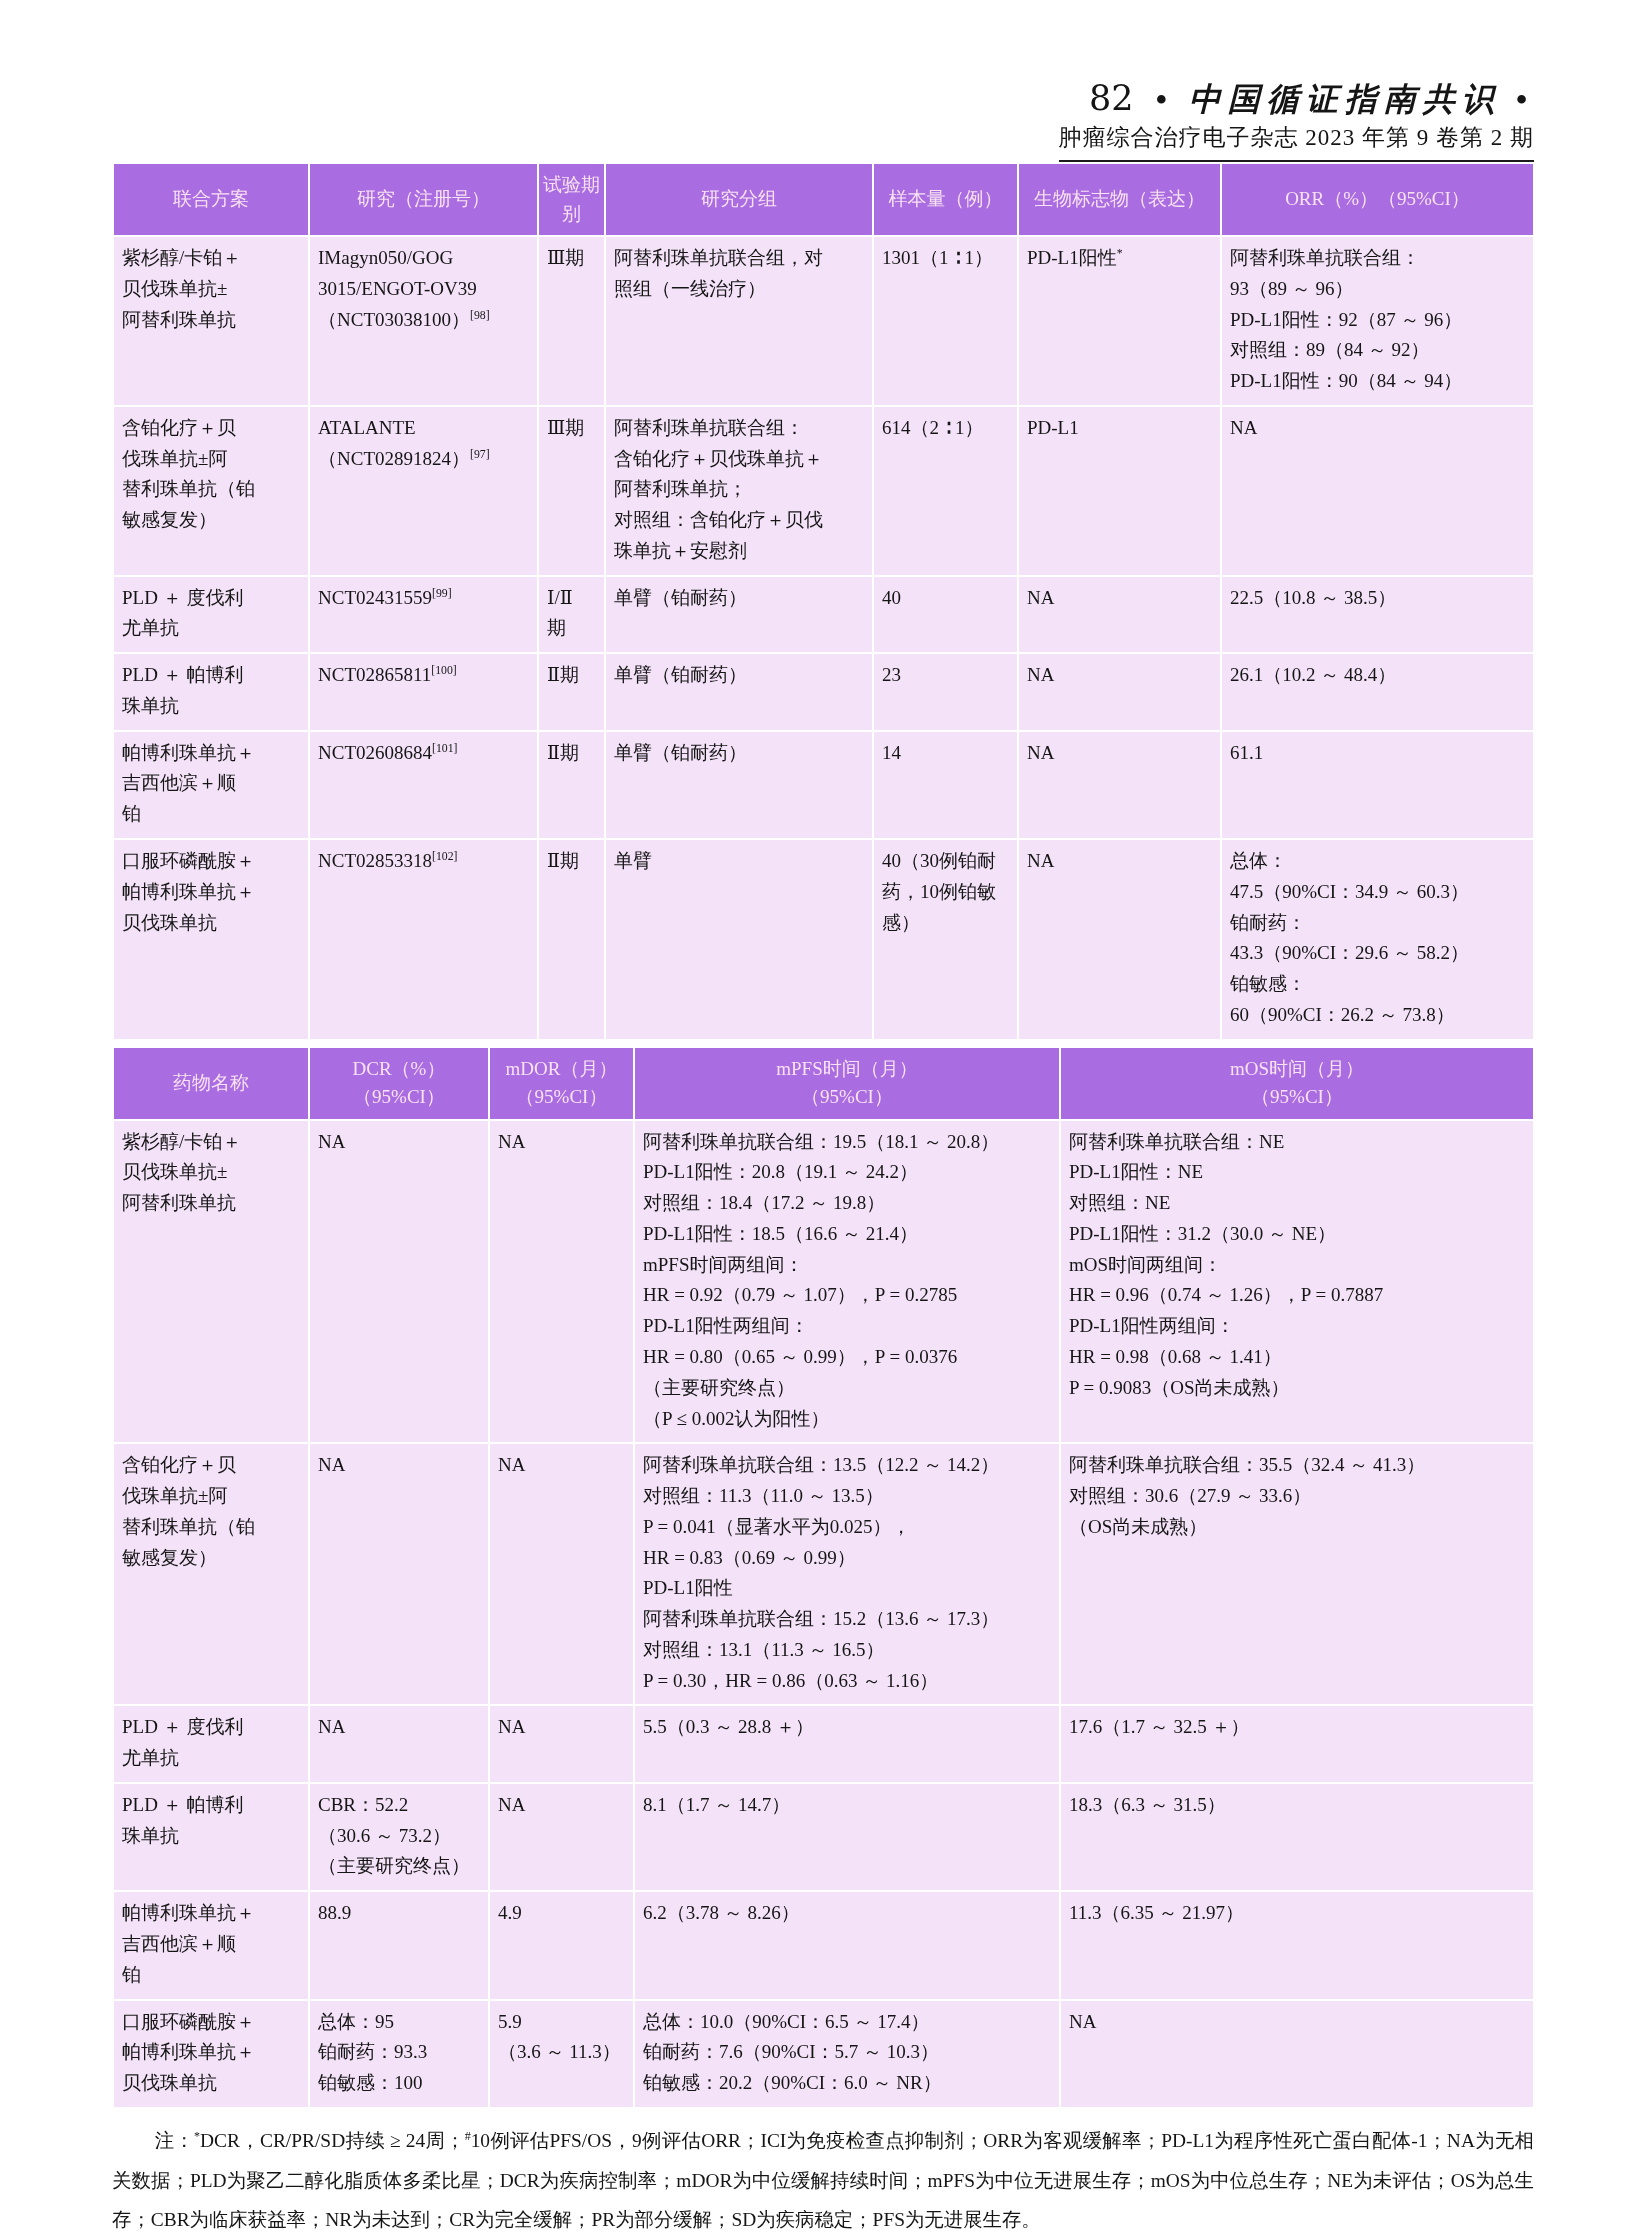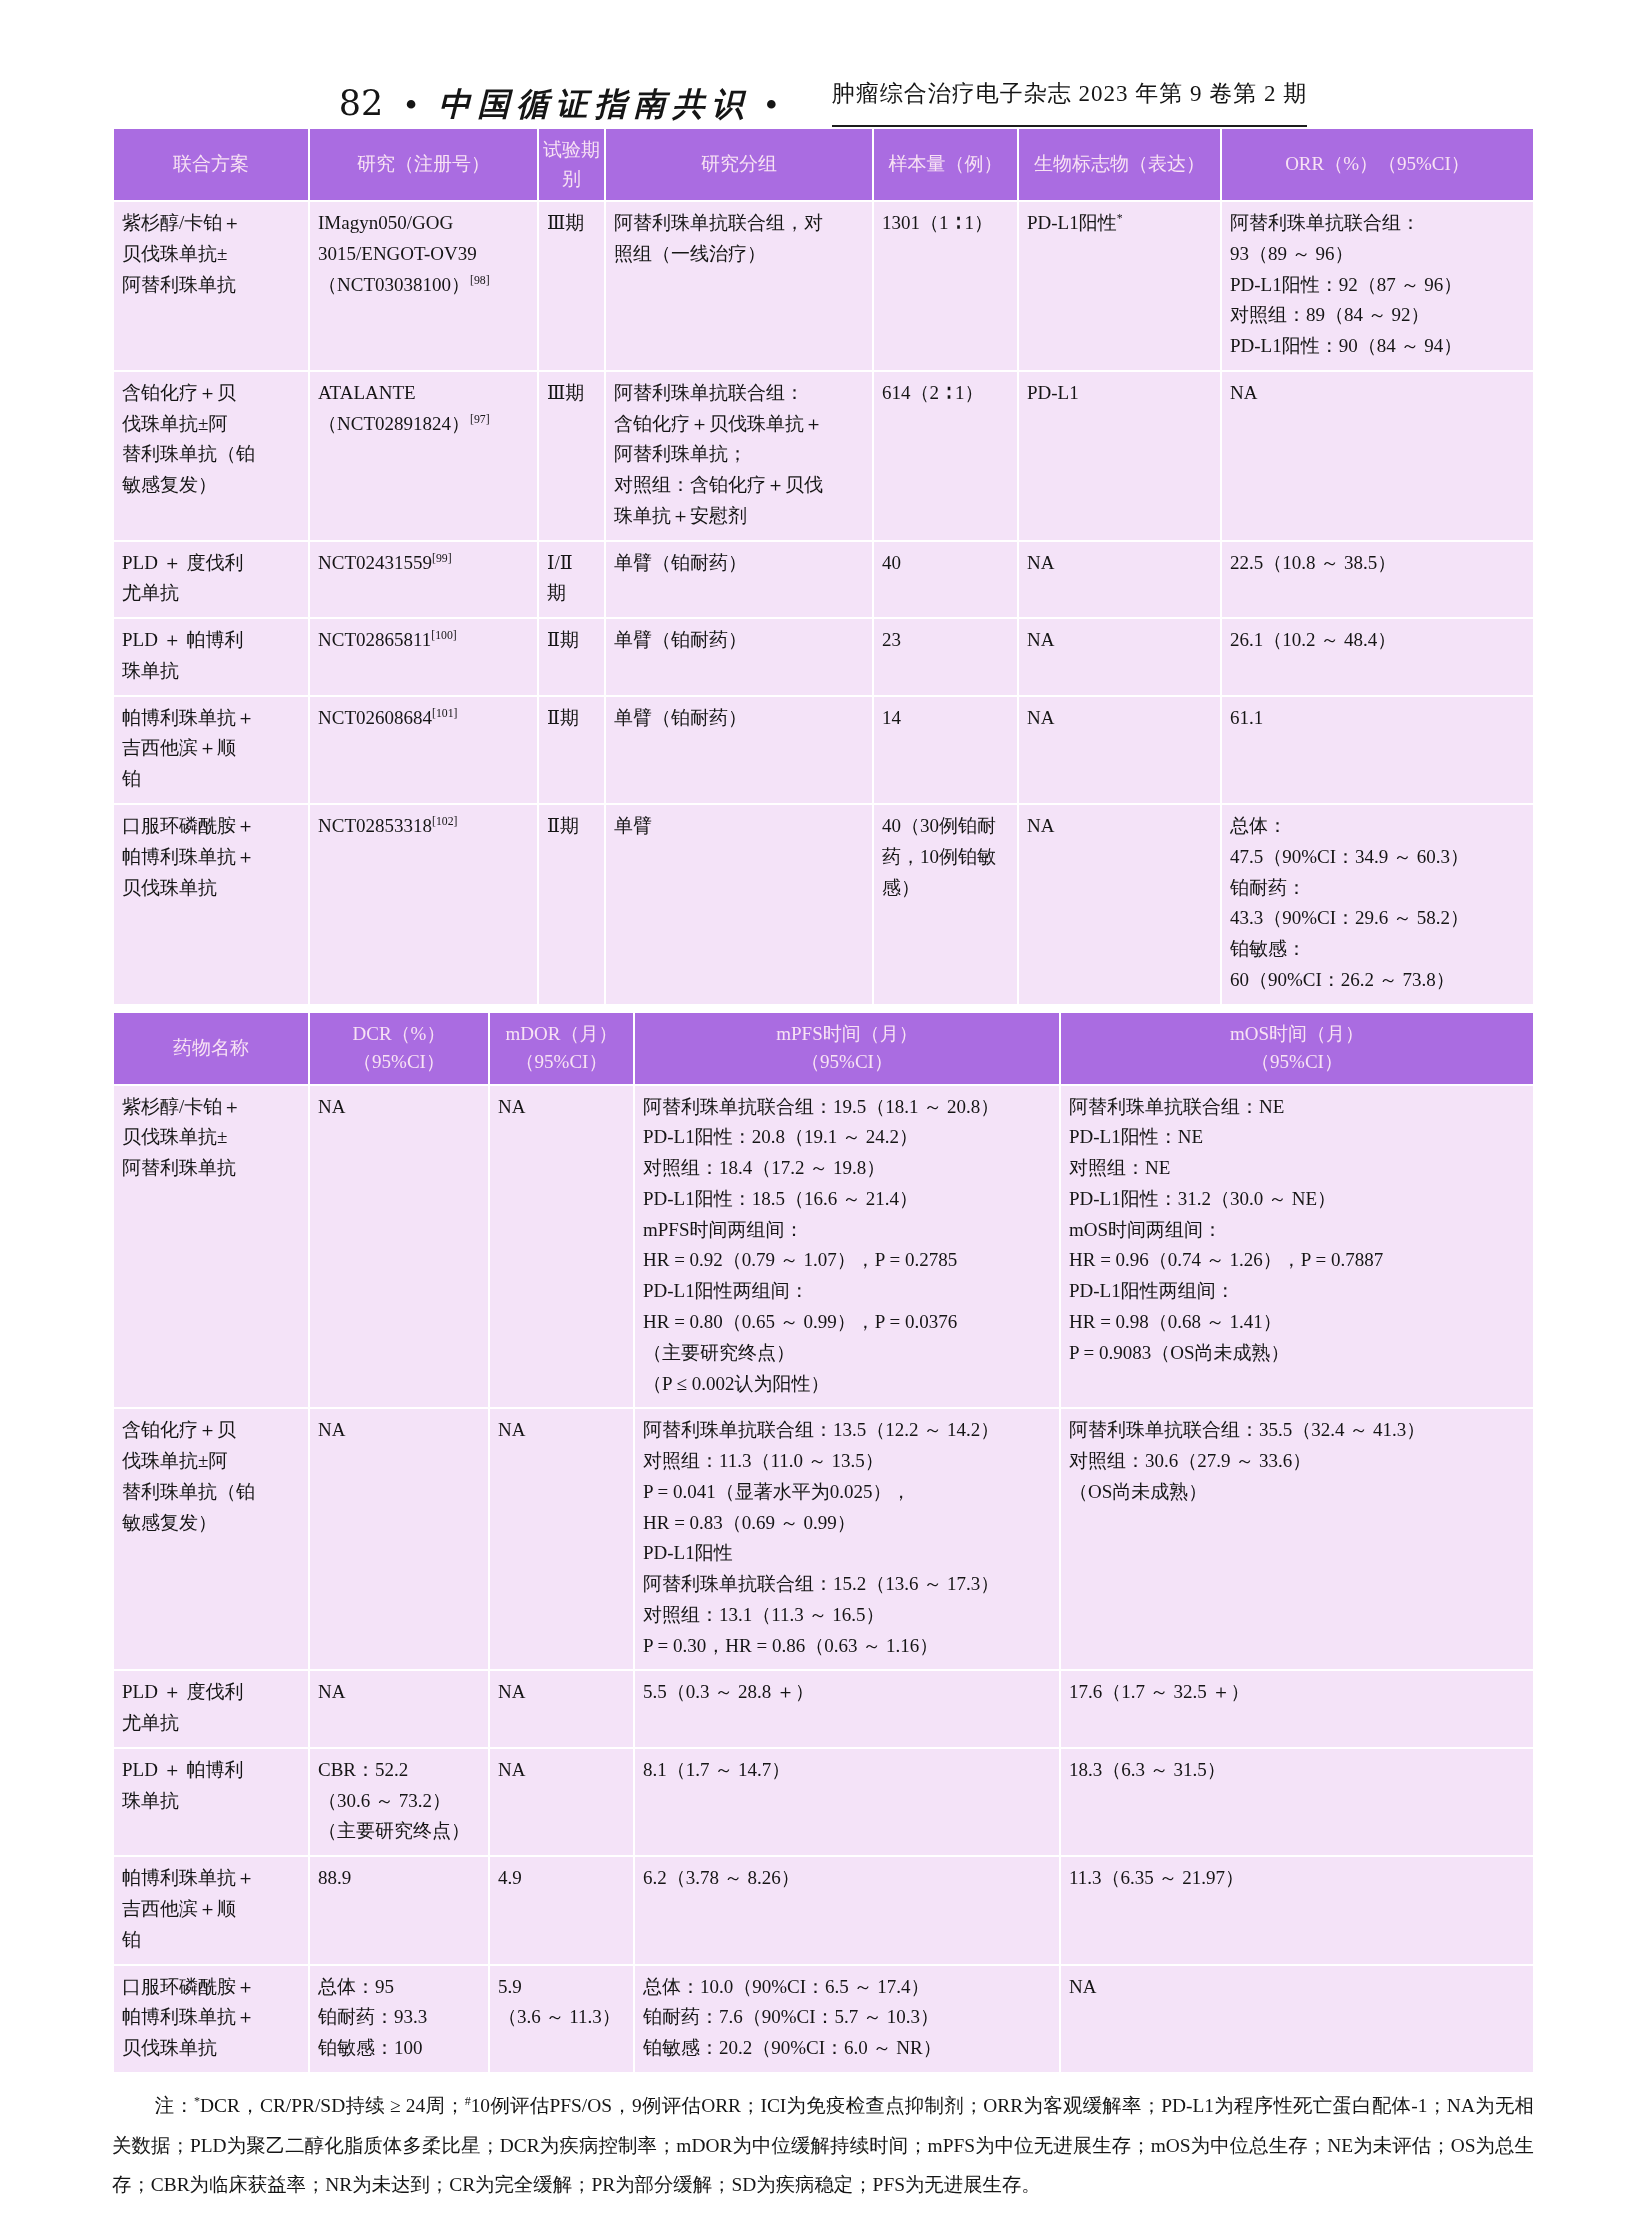--- a/index.html
+++ b/index.html
@@ -1,25 +1,25 @@
 <!DOCTYPE html>
 <html style="--hdr-bg: #aa6ce1; --hdr-tx: #f8e2f4; --cell-bg: #f4e3f8;"><head>
 <meta charset="utf-8">
 <style>
   html,body{margin:0;padding:0;background:#ffffff;}
   body{width:1646px;height:2234px;overflow:hidden;color:#151515;
        font-family:"Liberation Serif","DejaVu Serif",serif;}
   .page{padding:78px 112px 0 112px;}
 
   
-  .page-header{display:flex;justify-content:center;align-items:flex-end;}
+  .page-header{display:flex;justify-content:center;align-items:flex-end;flex-direction:column;}
   .ph-left{display:flex;align-items:baseline;gap:22px;}
   .page-num{font-size:35px;font-family:"DejaVu Serif",serif;}
   .series-title{font-size:32px;font-weight:bold;font-style:italic;letter-spacing:7px;}
-  .ph-right{font-size:23px;padding-bottom:16px;border-bottom:2px solid #1c1c1c;letter-spacing:1px;margin-left:48px;}
+  .ph-right{font-size:23px;padding-bottom:7px;border-bottom:2px solid #1c1c1c;letter-spacing:1px;margin-left:48px;}
 
   
   .table-title{text-align:center;font-weight:bold;font-size:23px;margin:30px 0 10px 0;letter-spacing:1px;}
 
   
   table{border-collapse:collapse;table-layout:fixed;width:1421px;}
   th{background:var(--hdr-bg);color:var(--hdr-tx);font-weight:normal;font-size:19px;
      border:2px solid #ffffff;padding:7px 4px;text-align:center;vertical-align:middle;
      line-height:1.5;white-space:pre-line;}
   td{background:var(--cell-bg);font-size:19px;border:2px solid #ffffff;padding:6px 8px 8px 8px;

